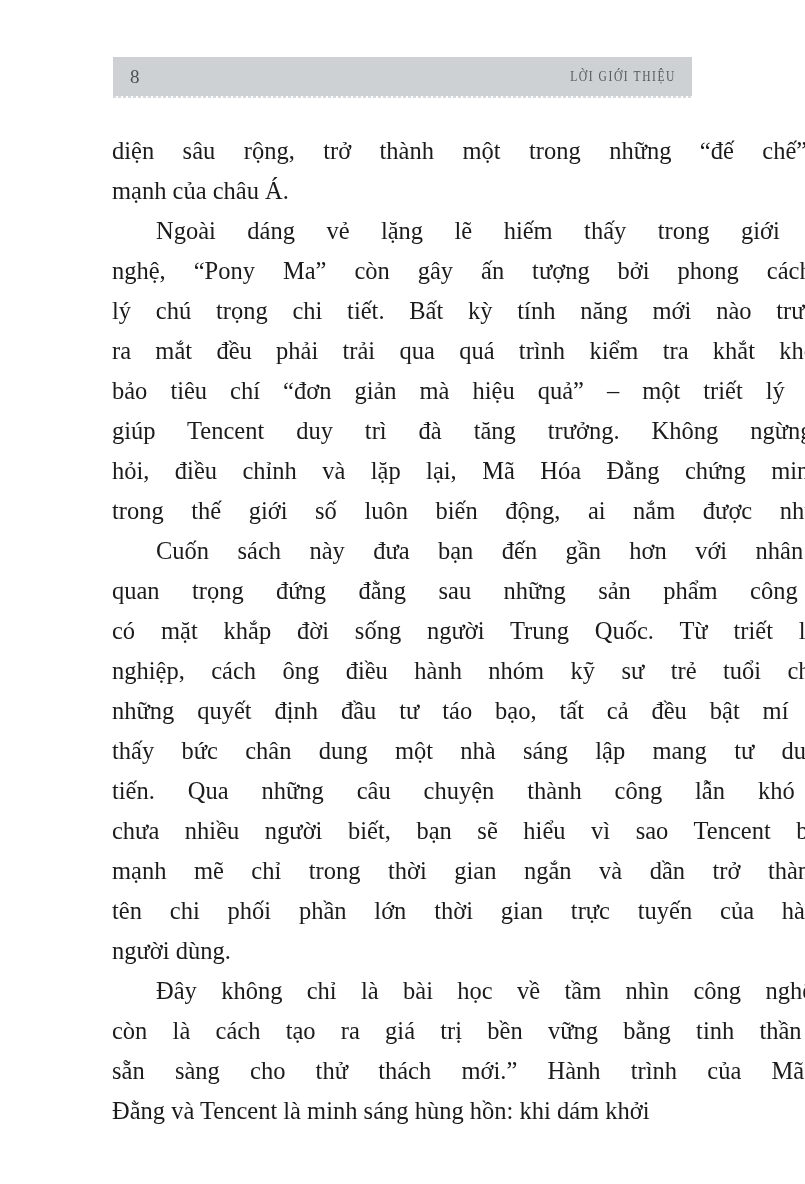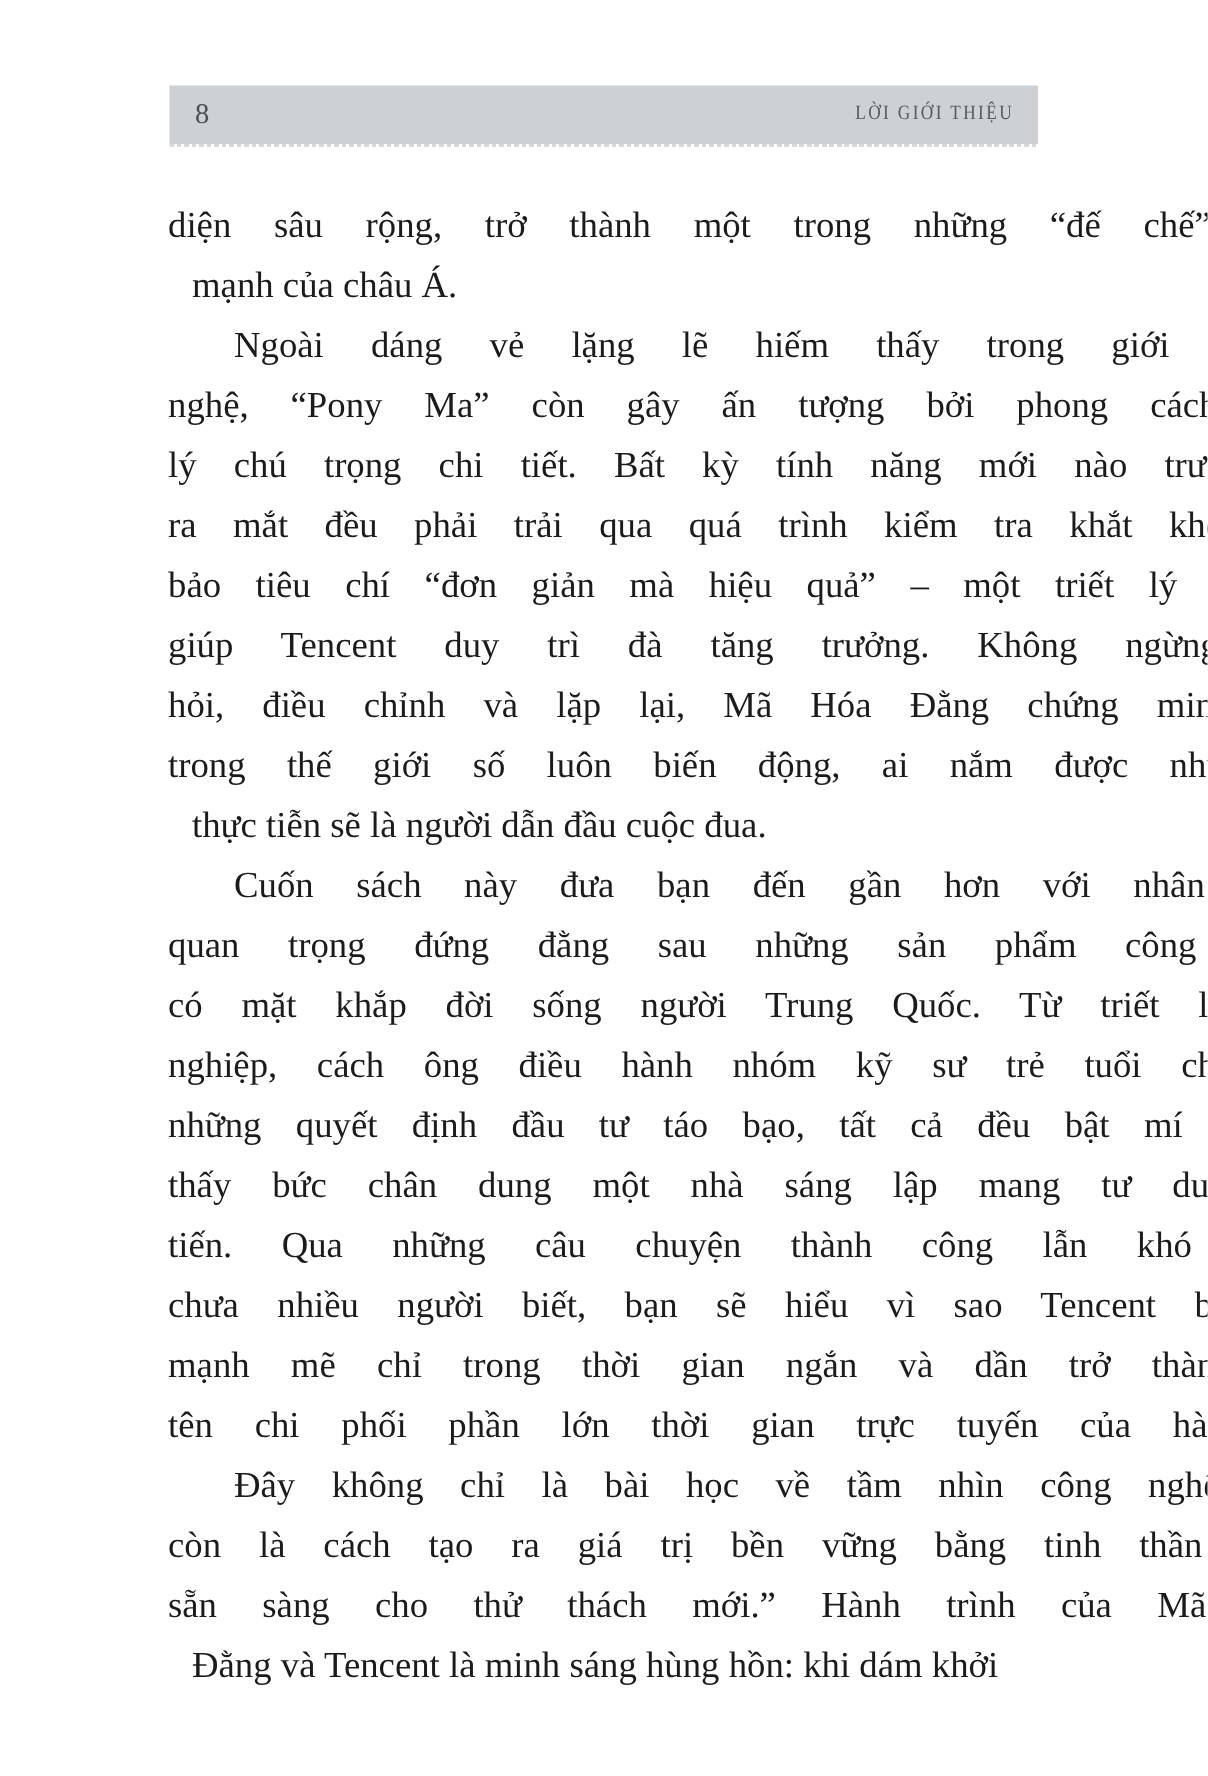--- a/index.html
+++ b/index.html
@@ -85,21 +85,20 @@
     font-feature-settings: "kern" 1;
   }
   .para .ln {
     display: block;
     text-align: justify;
     text-align-last: justify;
     white-space: pre;
   }
   .para .ln.last {
     text-align-last: left;
-    margin-left: 16px;
   }
   .para .indent {
     display: inline-block;
     width: 44px;
   }
   .spacer-line {
     display: block;
     height: 40px;
   }
 </style>
@@ -121,34 +120,34 @@
       <span class="spacer-line" style="height: 0px;"></span>
       <p class="para">
         <span class="ln" style="word-spacing: 25.3142px;"><span class="indent"></span><span>Ngoài dáng vẻ lặng lẽ hiếm thấy trong giới công</span></span>
         <span class="ln" style="word-spacing: 21.8266px;">nghệ, “Pony Ma” còn gây ấn tượng bởi phong cách quản</span>
         <span class="ln" style="word-spacing: 18.6315px;">lý chú trọng chi tiết. Bất kỳ tính năng mới nào trước khi</span>
         <span class="ln" style="word-spacing: 18.1771px;">ra mắt đều phải trải qua quá trình kiểm tra khắt khe, đảm</span>
         <span class="ln" style="word-spacing: 16.8774px;">bảo tiêu chí “đơn giản mà hiệu quả” – một triết lý cốt lõi</span>
         <span class="ln" style="word-spacing: 25.8142px;">giúp Tencent duy trì đà tăng trưởng. Không ngừng học</span>
         <span class="ln" style="word-spacing: 19.2798px;">hỏi, điều chỉnh và lặp lại, Mã Hóa Đằng chứng minh rằng</span>
         <span class="ln" style="word-spacing: 21.4162px;">trong thế giới số luôn biến động, ai nắm được nhu cầu</span>
-        <span class="ln last">thực tiễn sẽ là người dẫn đầu cuộc đua.</span>
       </p>
       <span class="spacer-line" style="height: 0px;"></span>
       <p class="para">
         <span class="ln" style="word-spacing: 22.2703px;"><span class="indent"></span><span>Cuốn sách này đưa bạn đến gần hơn với nhân vật</span></span>
         <span class="ln" style="word-spacing: 26.2517px;">quan trọng đứng đằng sau những sản phẩm công nghệ</span>
         <span class="ln" style="word-spacing: 19.7188px;">có mặt khắp đời sống người Trung Quốc. Từ triết lý khởi</span>
         <span class="ln" style="word-spacing: 20.2898px;">nghiệp, cách ông điều hành nhóm kỹ sư trẻ tuổi cho đến</span>
         <span class="ln" style="word-spacing: 16.7752px;">những quyết định đầu tư táo bạo, tất cả đều bật mí cho ta</span>
         <span class="ln" style="word-spacing: 21.1577px;">thấy bức chân dung một nhà sáng lập mang tư duy cấp</span>
         <span class="ln" style="word-spacing: 26.7743px;">tiến. Qua những câu chuyện thành công lẫn khó khăn</span>
         <span class="ln" style="word-spacing: 19.4474px;">chưa nhiều người biết, bạn sẽ hiểu vì sao Tencent bứt phá</span>
         <span class="ln" style="word-spacing: 21.3594px;">mạnh mẽ chỉ trong thời gian ngắn và dần trở thành cái</span>
         <span class="ln" style="word-spacing: 21.7003px;">tên chi phối phần lớn thời gian trực tuyến của hàng tỷ</span>
+        <span class="ln last">người dùng.</span>
       </p>
       <span class="spacer-line" style="height: 0px;"></span>
       <p class="para">
         <span class="ln" style="word-spacing: 18.2102px;"><span class="indent"></span><span>Đây không chỉ là bài học về tầm nhìn công nghệ, mà</span></span>
         <span class="ln" style="word-spacing: 19.1198px;">còn là cách tạo ra giá trị bền vững bằng tinh thần “luôn</span>
         <span class="ln" style="word-spacing: 24.0953px;">sẵn sàng cho thử thách mới.” Hành trình của Mã Hóa</span>
         <span class="ln last">Đằng và Tencent là minh sáng hùng hồn: khi dám khởi</span>
       </p>
     </div>
 

